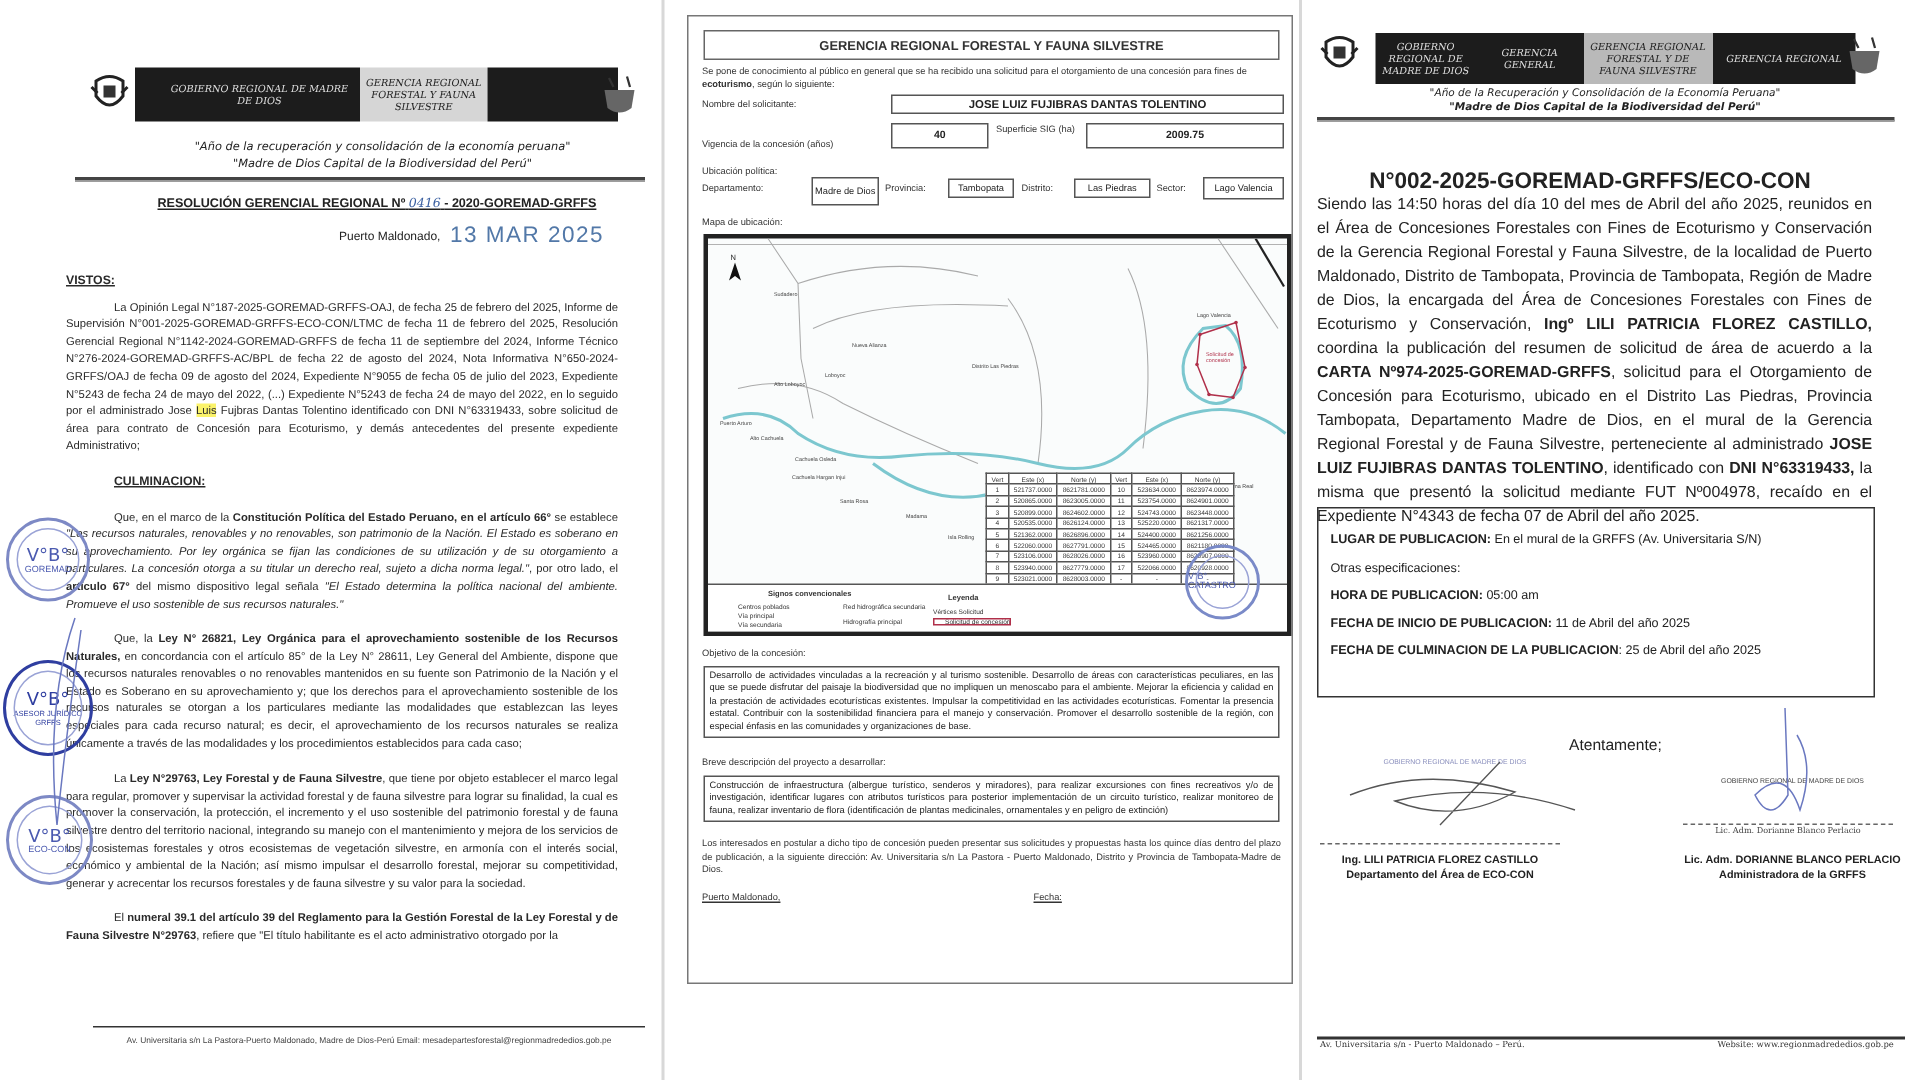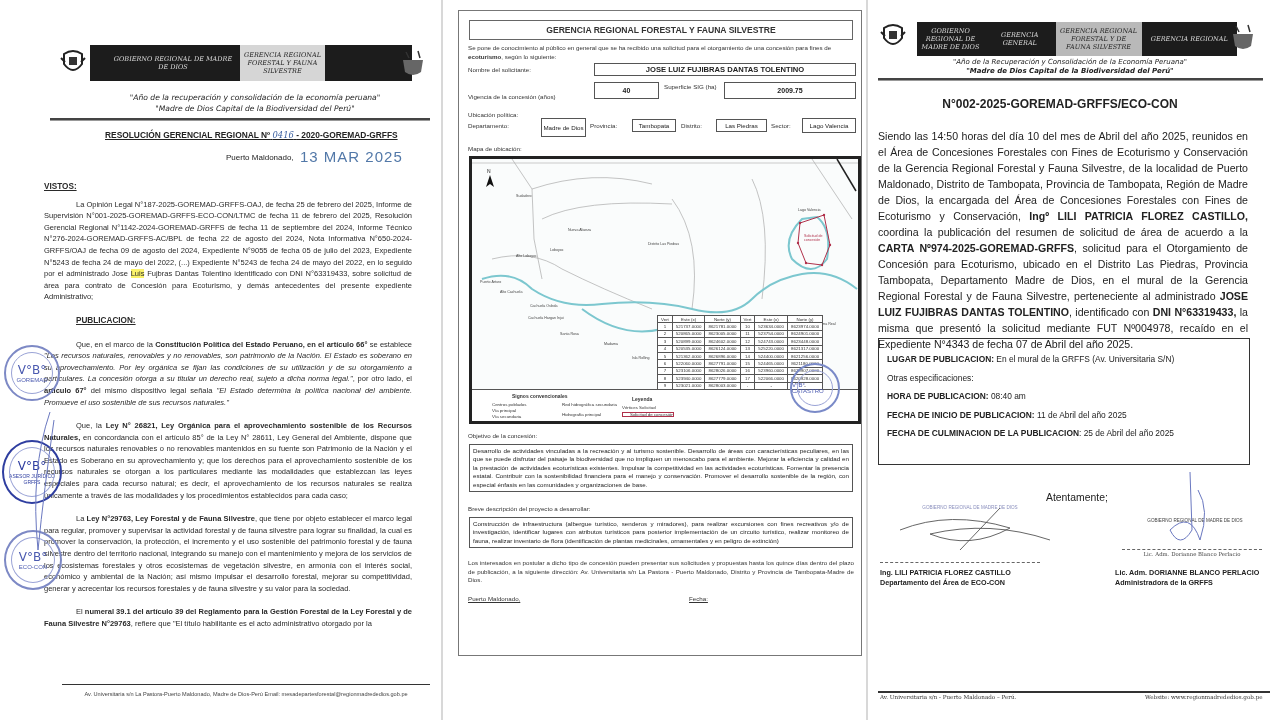--- a/index.html
+++ b/index.html
@@ -48,21 +48,21 @@
   .coord-table td, .coord-table th { border: 1px solid #555; padding: 0 3px; height: 7.4px; text-align: center; color: #333; font-weight: normal; }
   .legend-area { position: absolute; left: 0; top: 230px; width: 386px; height: 32px; border-top: 1px solid #555; background: #fff; font-size: 4.4px; color: #333; }
   .p2-textbox { position: absolute; left: 10px; width: 384px; border: 1px solid #555; font-size: 6.2px; line-height: 8.4px; padding: 2px 3px; text-align: justify; color: #222; }
   .p2-u { text-decoration: underline; }
 
   
   .p3-title { position: absolute; left: 0; width: 380px; text-align: center; font-weight: bold; color: #222; }
   .p3-body { position: absolute; left: 8px; width: 370px; font-size: 10.6px; line-height: 16px; text-align: justify; color: #222; }
   .p3-spec { position: absolute; left: 8px; top: 338px; width: 372px; height: 127px; border: 1.5px solid #333; padding: 14px 8px; }
   .p3-spec .row { font-size: 8.4px; line-height: 12px; margin-bottom: 6.6px; color: #222; }
-  .p3-sig { position: absolute; font-size: 7.2px; font-weight: bold; text-align: left; color: #222; line-height: 10px; }
+  .p3-sig { position: absolute; font-size: 7.2px; font-weight: bold; text-align: center; color: #222; line-height: 10px; }
   .dotline { position: absolute; border-top: 1px dashed #666; }
   .sigstamp { position: absolute; font-size: 4.6px; color: #8a8fbd; text-align: center; line-height: 6px; }
   .p3-footer-rule { position: absolute; left: 8px; top: 691px; width: 392px; height: 1.5px; background: #333; }
   .p3-footer { position: absolute; top: 694px; font-family: "DejaVu Serif", serif; font-size: 5.6px; color: #333; }
 </style>
 </head>
 <body>
 
 <div id="p1" class="page">
   <svg class="shield" style="left:60px;top:48px" viewBox="0 0 26 30">
@@ -87,21 +87,21 @@
     <span>RESOLUCIÓN GERENCIAL REGIONAL Nº</span>
     <span class="num">0416</span>
     <span>- 2020-GOREMAD-GRFFS</span>
   </div>
   <div class="p1-place">Puerto Maldonado,</div>
   <div class="p1-stamp-date">13 MAR 2025</div>
 
   <div class="p1-body" style="top:181px;">
     <div class="heading">VISTOS:</div>
     <p class="indent" style="margin-top:6px;"><span>La Opinión Legal N°187-2025-GOREMAD-GRFFS-OAJ, de fecha 25 de febrero del 2025, Informe de Supervisión N°001-2025-GOREMAD-GRFFS-ECO-CON/LTMC de fecha 11 de febrero del 2025, Resolución Gerencial Regional N°1142-2024-GOREMAD-GRFFS de fecha 11 de septiembre del 2024, Informe Técnico N°276-2024-GOREMAD-GRFFS-AC/BPL de fecha 22 de agosto del 2024, Nota Informativa N°650-2024-GRFFS/OAJ de fecha 09 de agosto del 2024, Expediente N°9055 de fecha 05 de julio del 2023, Expediente N°5243 de fecha 24 de mayo del 2022, (...) Expediente N°5243 de fecha 24 de mayo del 2022, en lo seguido por el administrado Jose </span><span class="hl">Luis</span><span> Fujbras Dantas Tolentino identificado con DNI N°63319433, sobre solicitud de área para contrato de Concesión para Ecoturismo, y demás antecedentes del presente expediente Administrativo;</span></p>
-    <div class="heading" style="margin-top:12px;margin-left:32px;">PUBLICACION:</div>
+    <div class="heading" style="margin-top:12px;margin-left:32px;">CULMINACION:</div>
     <p class="indent" style="margin-top:12px;"><span>Que, en el marco de la </span><b>Constitución Política del Estado Peruano, en el artículo 66°</b><span> se establece </span><i>"Los recursos naturales, renovables y no renovables, son patrimonio de la Nación. El Estado es soberano en su aprovechamiento. Por ley orgánica se fijan las condiciones de su utilización y de su otorgamiento a particulares. La concesión otorga a su titular un derecho real, sujeto a dicha norma legal."</i><span>, por otro lado, el </span><b>artículo 67°</b><span> del mismo dispositivo legal señala </span><i>"El Estado determina la política nacional del ambiente. Promueve el uso sostenible de sus recursos naturales."</i></p>
     <p class="indent" style="margin-top:12px;"><span>Que, la </span><b>Ley N° 26821, Ley Orgánica para el aprovechamiento sostenible de los Recursos Naturales,</b><span> en concordancia con el artículo 85° de la Ley N° 28611, Ley General del Ambiente, dispone que los recursos naturales renovables o no renovables mantenidos en su fuente son Patrimonio de la Nación y el Estado es Soberano en su aprovechamiento y; que los derechos para el aprovechamiento sostenible de los recursos naturales se otorgan a los particulares mediante las modalidades que establezcan las leyes especiales para cada recurso natural; es decir, el aprovechamiento de los recursos naturales se realiza únicamente a través de las modalidades y los procedimientos establecidos para cada caso;</span></p>
     <p class="indent" style="margin-top:12px;"><span>La </span><b>Ley N°29763, Ley Forestal y de Fauna Silvestre</b><span>, que tiene por objeto establecer el marco legal para regular, promover y supervisar la actividad forestal y de fauna silvestre para lograr su finalidad, la cual es promover la conservación, la protección, el incremento y el uso sostenible del patrimonio forestal y de fauna silvestre dentro del territorio nacional, integrando su manejo con el mantenimiento y mejora de los servicios de los ecosistemas forestales y otros ecosistemas de vegetación silvestre, en armonía con el interés social, económico y ambiental de la Nación; así mismo impulsar el desarrollo forestal, mejorar su competitividad, generar y acrecentar los recursos forestales y de fauna silvestre y su valor para la sociedad.</span></p>
     <p class="indent" style="margin-top:12px;"><span>El </span><b>numeral 39.1 del artículo 39 del Reglamento para la Gestión Forestal de la Ley Forestal y de Fauna Silvestre N°29763</b><span>, refiere que "El título habilitante es el acto administrativo otorgado por la</span></p>
   </div>
 
   <div class="stamp inner" style="left:4px;top:345px;width:56px;height:56px;">
     <span class="vb">V°B°</span>
       <span>GOREMAD</span>
   </div>
@@ -327,28 +327,28 @@
     <div class="bseg dark" style="width:100px;">GERENCIA REGIONAL</div>
   </div>
   <svg class="shield" style="left:360px;top:22px" viewBox="0 0 26 30">
     <path d="M3 12 L23 12 L21 24 Q13 30 5 24Z" fill="#666"></path>
     <path d="M6 4 L9 10 M18 3 L20 10" stroke="#333" stroke-width="1.5"></path>
   </svg>
   <div class="motto" style="left:40px;top:58px;width:320px;font-size:7px;line-height:9px;">"Año de la Recuperación y Consolidación de la Economía Peruana"</div>
   <div class="motto" style="left:40px;top:67px;width:320px;font-size:7px;line-height:9px;font-weight:bold;">"Madre de Dios Capital de la Biodiversidad del Perú"</div>
   <div class="hr" style="left:8px;top:78px;width:385px;"></div>
 
-  <div class="p3-title" style="top:97px;font-size:12px;">N°002-2025-GOREMAD-GRFFS/ECO-CON</div>
+  <div class="p3-title" style="top:112px;font-size:15px;">N°002-2025-GOREMAD-GRFFS/ECO-CON</div>
 
   <p class="p3-body" style="top:128px;"><span>Siendo las 14:50 horas del día 10 del mes de Abril del año 2025, reunidos en el Área de Concesiones Forestales con Fines de Ecoturismo y Conservación de la Gerencia Regional Forestal y Fauna Silvestre, de la localidad de Puerto Maldonado, Distrito de Tambopata, Provincia de Tambopata, Región de Madre de Dios, la encargada del Área de Concesiones Forestales con Fines de Ecoturismo y Conservación, </span><b>Ingº LILI PATRICIA FLOREZ CASTILLO,</b><span> coordina la publicación del resumen de solicitud de área de acuerdo a la </span><b>CARTA Nº974-2025-GOREMAD-GRFFS</b><span>, solicitud para el Otorgamiento de Concesión para Ecoturismo, ubicado en el Distrito Las Piedras, Provincia Tambopata, Departamento Madre de Dios, en el mural de la Gerencia Regional Forestal y de Fauna Silvestre, perteneciente al administrado </span><b>JOSE LUIZ FUJIBRAS DANTAS TOLENTINO</b><span>, identificado con </span><b>DNI N°63319433,</b><span> la misma que presentó la solicitud mediante FUT Nº004978, recaído en el Expediente N°4343 de fecha 07 de Abril del año 2025.</span></p>
 
   <div class="p3-spec">
     <div class="row"><b>LUGAR DE PUBLICACION:</b><span> En el mural de la GRFFS (Av. Universitaria S/N)</span></div>
     <div class="row">Otras especificaciones:</div>
-    <div class="row"><b>HORA DE PUBLICACION:</b><span> 08:40 am</span></div>
+    <div class="row"><b>HORA DE PUBLICACION:</b><span> 05:00 am</span></div>
     <div class="row"><b>FECHA DE INICIO DE PUBLICACION:</b><span> 11 de Abril del año 2025</span></div>
     <div class="row"><b>FECHA DE CULMINACION DE LA PUBLICACION</b><span>: 25 de Abril del año 2025</span></div>
   </div>
 
   <div style="position:absolute;left:176px;top:492px;font-size:10.4px;">Atentamente;</div>
 
   <div class="sigstamp" style="left:20px;top:505px;width:160px;">GOBIERNO REGIONAL DE MADRE DE DIOS</div>
   <svg style="position:absolute;left:20px;top:500px" width="170" height="60">
     <path d="M10 30 Q60 10 120 28 Q80 50 40 34 Q100 20 160 40 M70 50 L110 8" fill="none" stroke="#555" stroke-width="0.9"></path>
   </svg>

